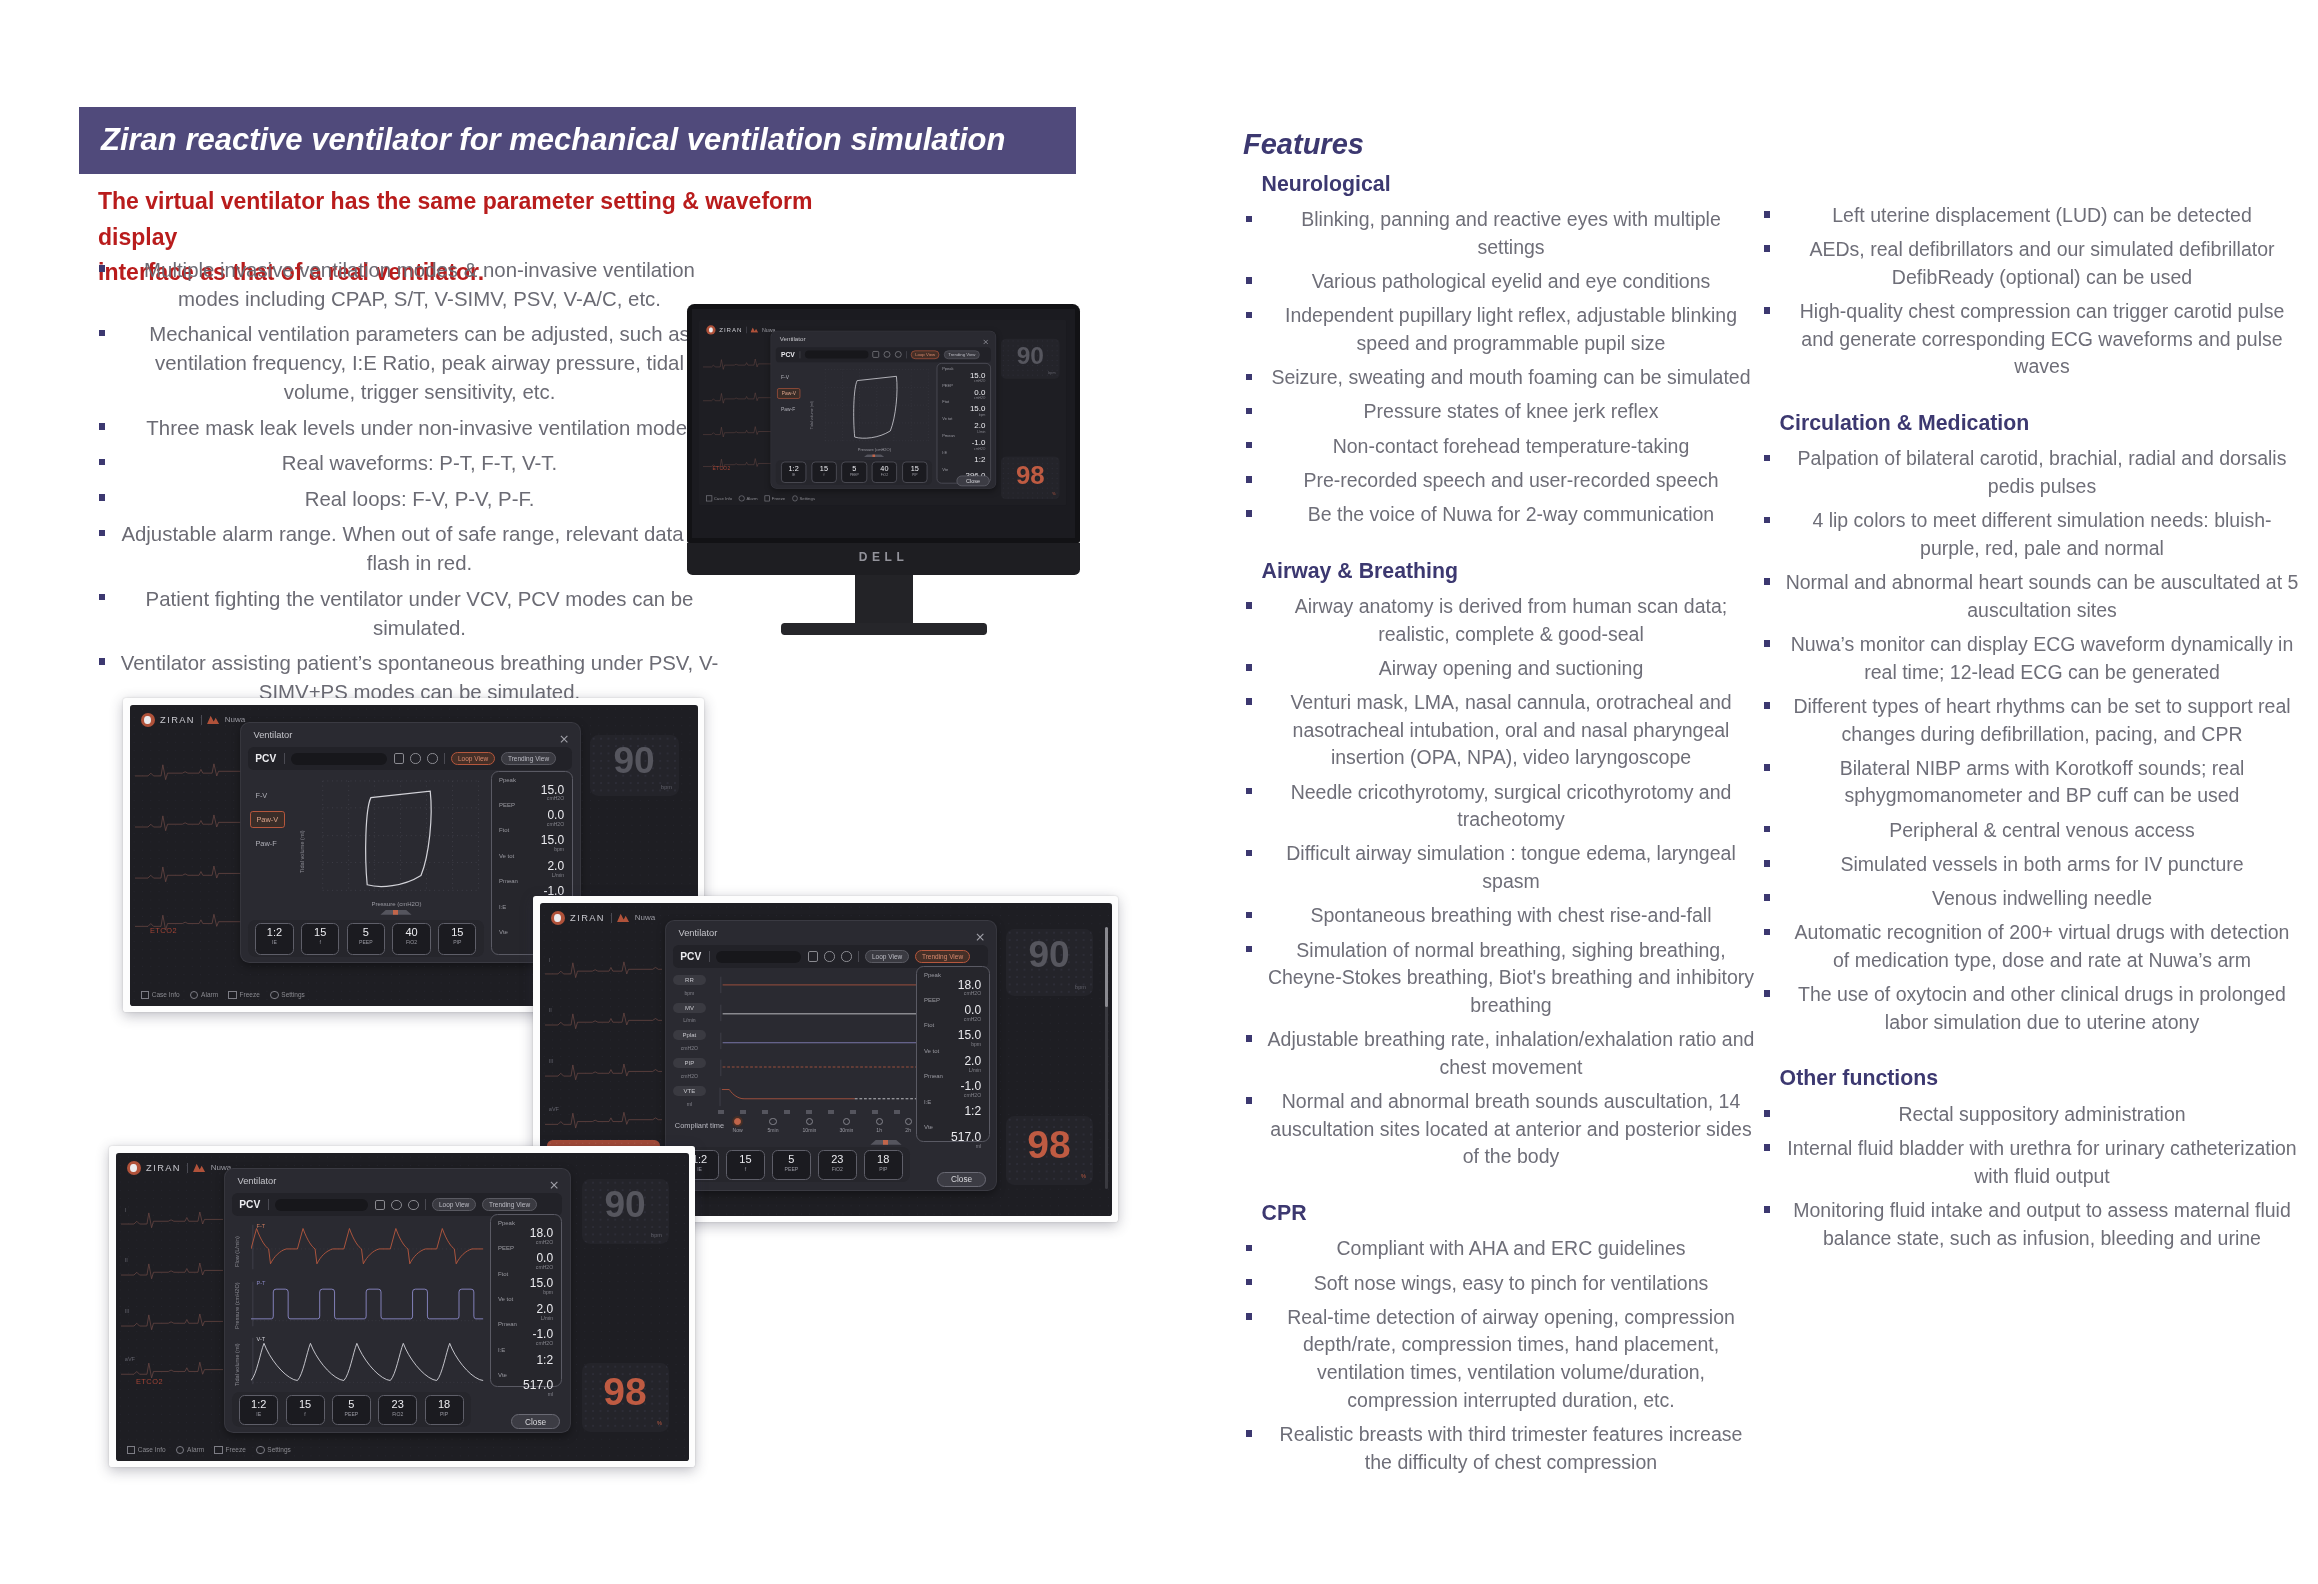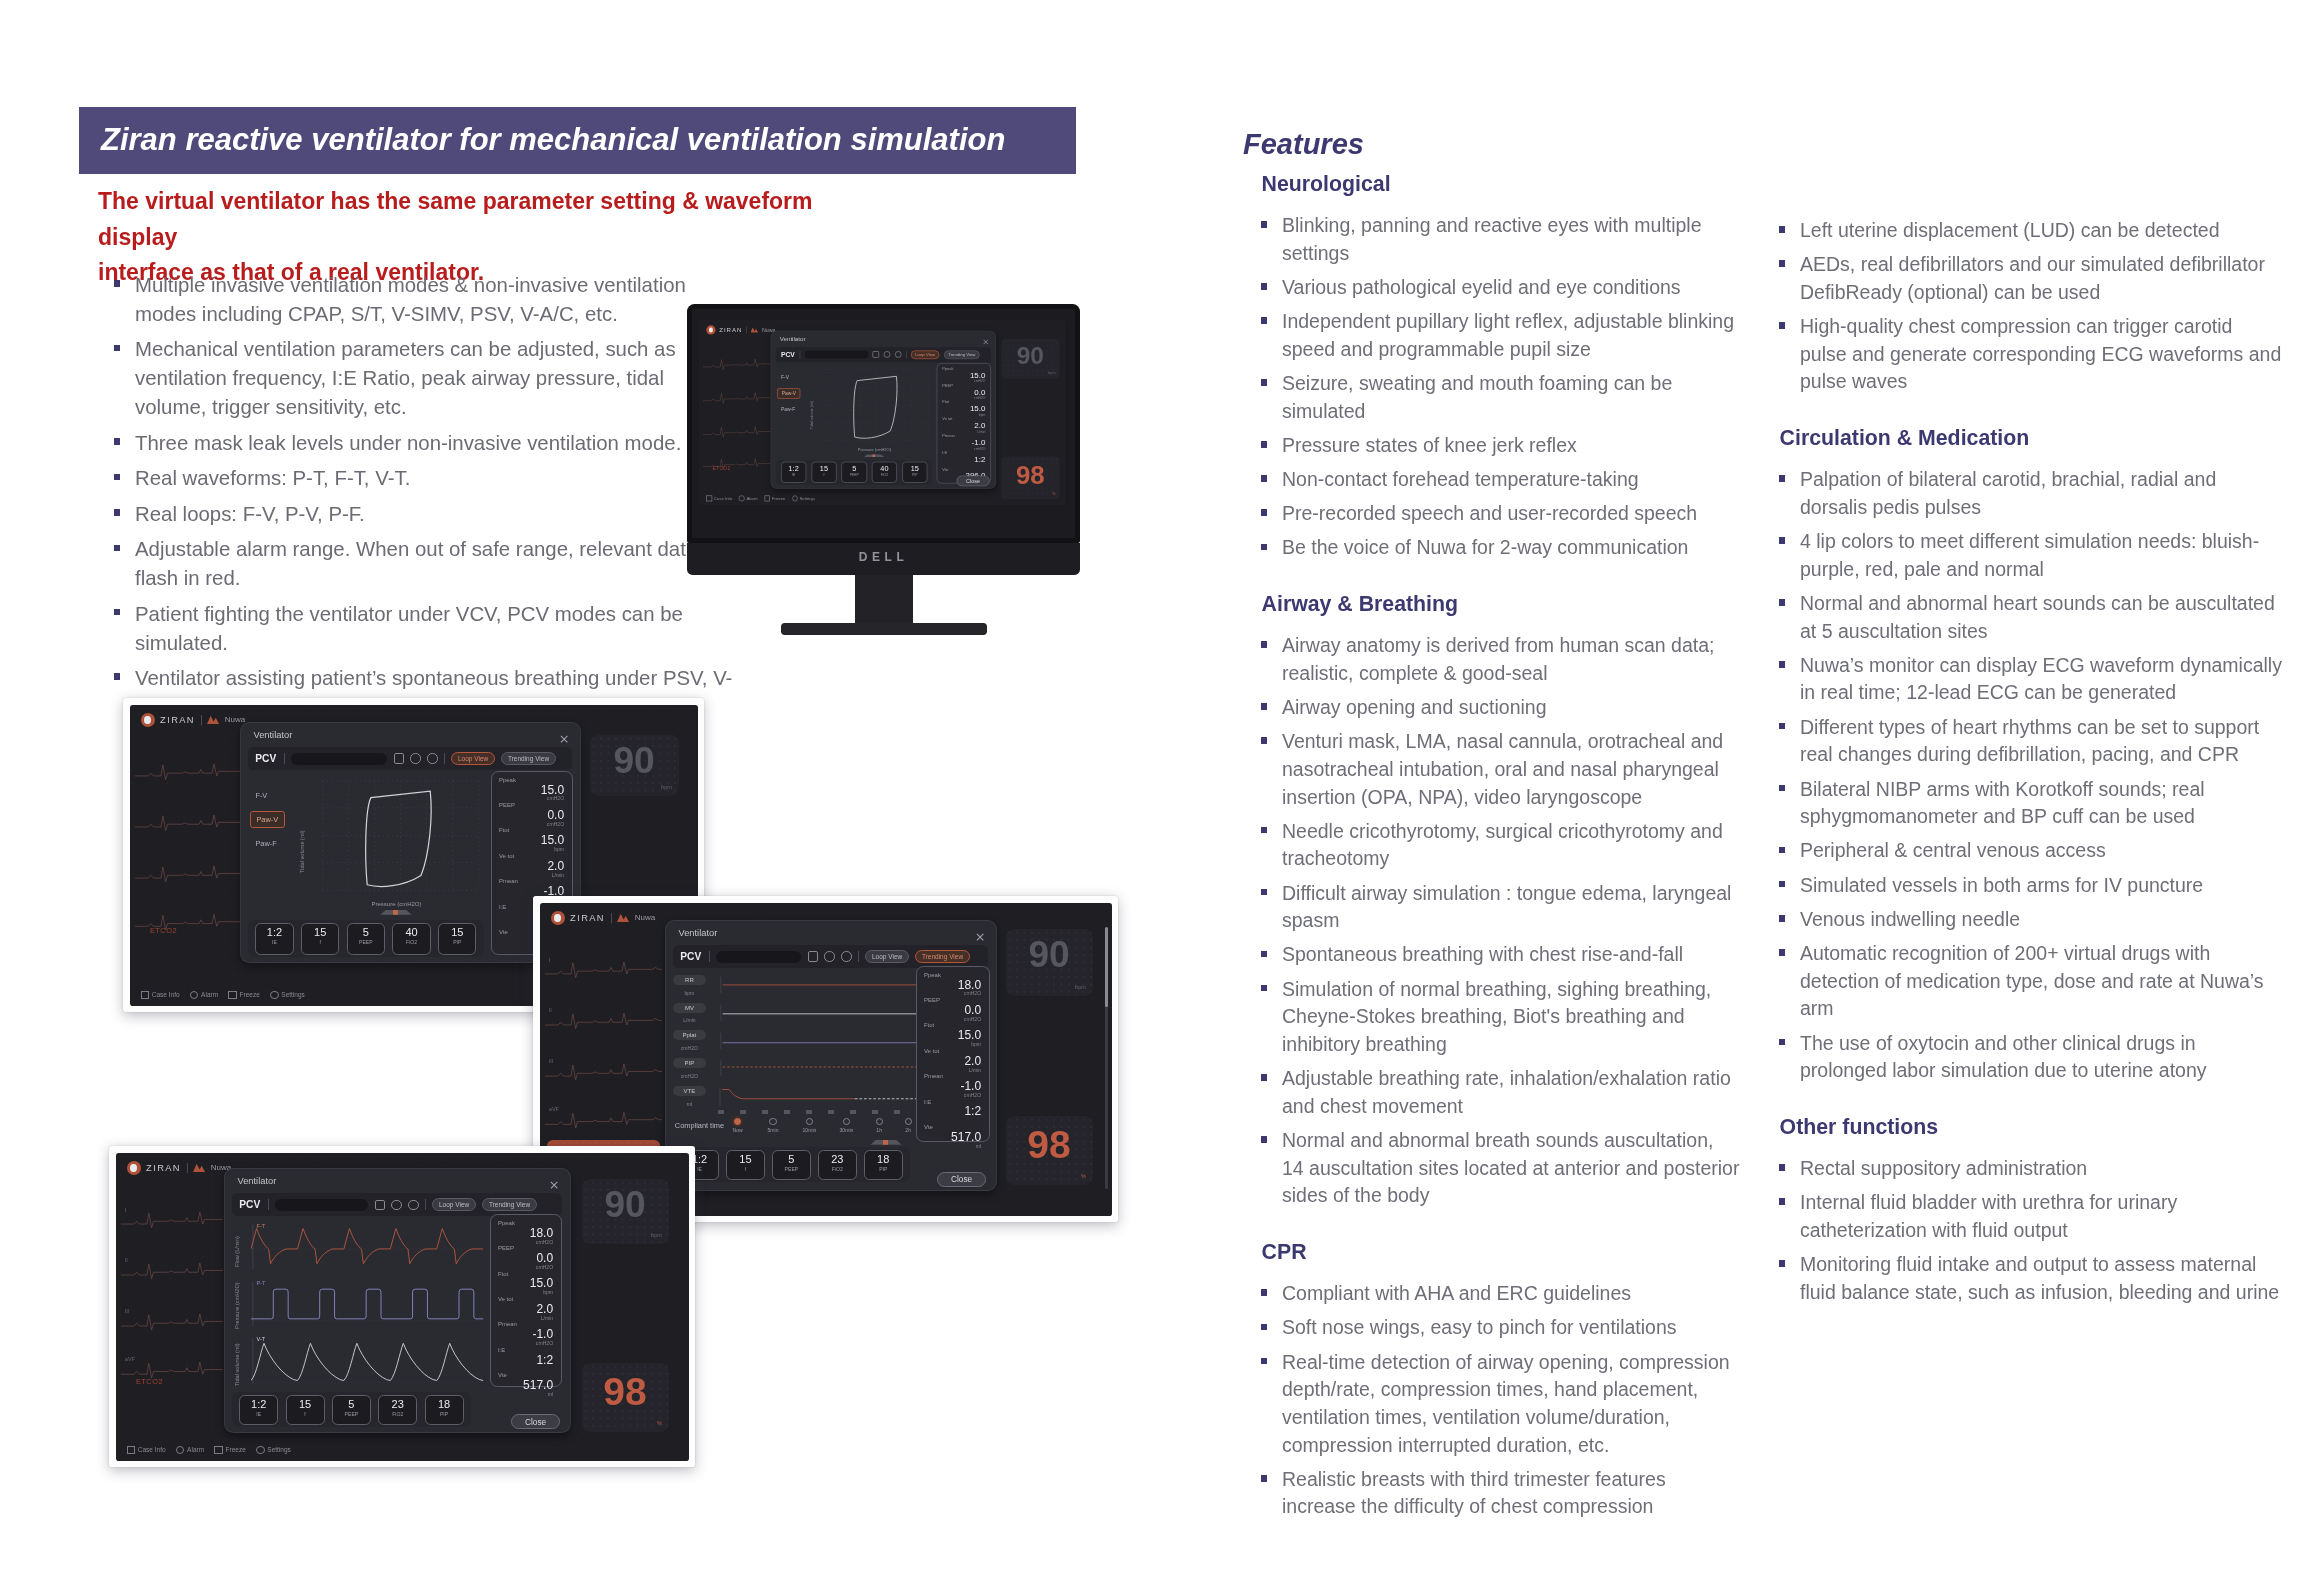--- a/index.html
+++ b/index.html
@@ -3,21 +3,21 @@
 <meta charset="utf-8">
 <style>
   html,body{margin:0;padding:0;background:#ffffff;}
   #canvas{position:relative;width:2319px;height:1584px;background:#ffffff;overflow:hidden;
           font-family:"Liberation Sans",sans-serif;}
   
   .banner{position:absolute;left:79px;top:107px;width:997px;height:67px;background:#504a7b;}
   .banner span{display:block;padding:15px 0 0 22px;font-size:31px;font-weight:bold;font-style:italic;color:#ffffff;}
   .subtitle{position:absolute;left:98px;top:184px;width:779px;font-size:23px;font-weight:bold;
             color:#b91c1c;line-height:1.55;}
-  ul.blist{list-style:none;margin:15px;padding:0;}
+  ul.blist{list-style:none;margin:0;padding:0;text-align:center;}
   ul.blist li{position:relative;padding-left:24px;margin-bottom:6.5px;}
   ul.blist li::before{content:"";position:absolute;left:2.8px;top:9.3px;width:6.5px;height:6.5px;background:#3c3870;}
   .intro{position:absolute;left:96px;top:256px;width:623px;font-size:20.4px;color:#6b6b74;line-height:1.42;}
   
   .f-col1{position:absolute;left:1243px;top:128px;width:512px;}
   .f-col2{position:absolute;left:1761px;top:202px;width:538px;}
   .f-title{font-size:29px;font-weight:bold;font-style:italic;color:#3c3870;margin:0 0 11px 0;}
   .f-sec{margin-top:30px;}
   .f-sec.first{margin-top:0;}
   .f-h{font-size:21.3px;font-weight:bold;color:#3c3870;margin:0 0 9.3px 18.6px;}

